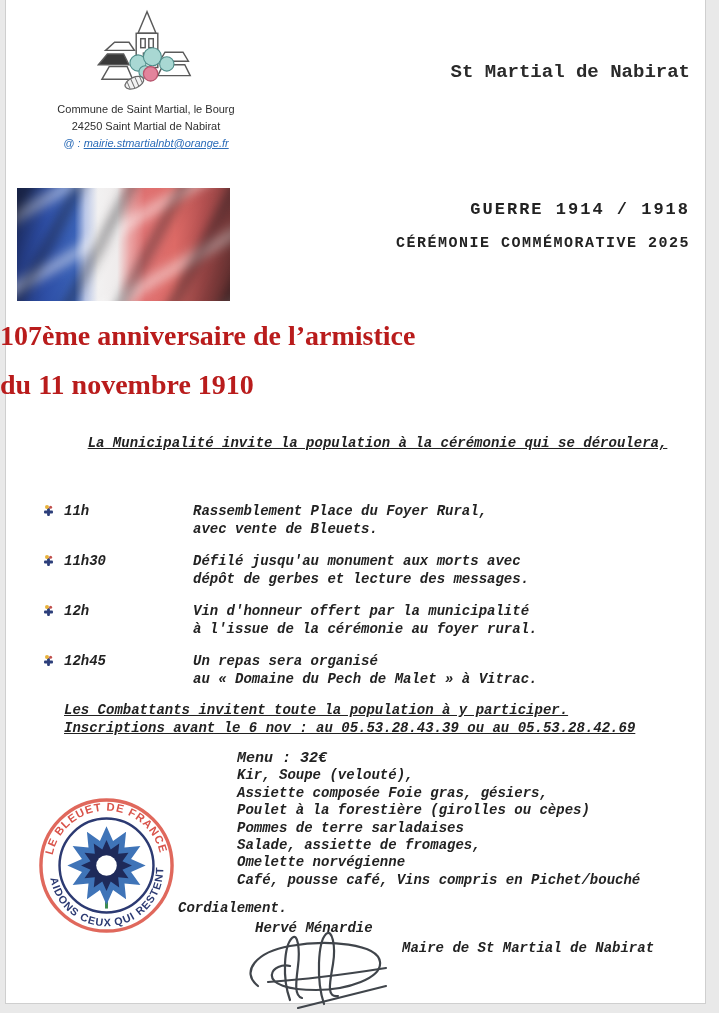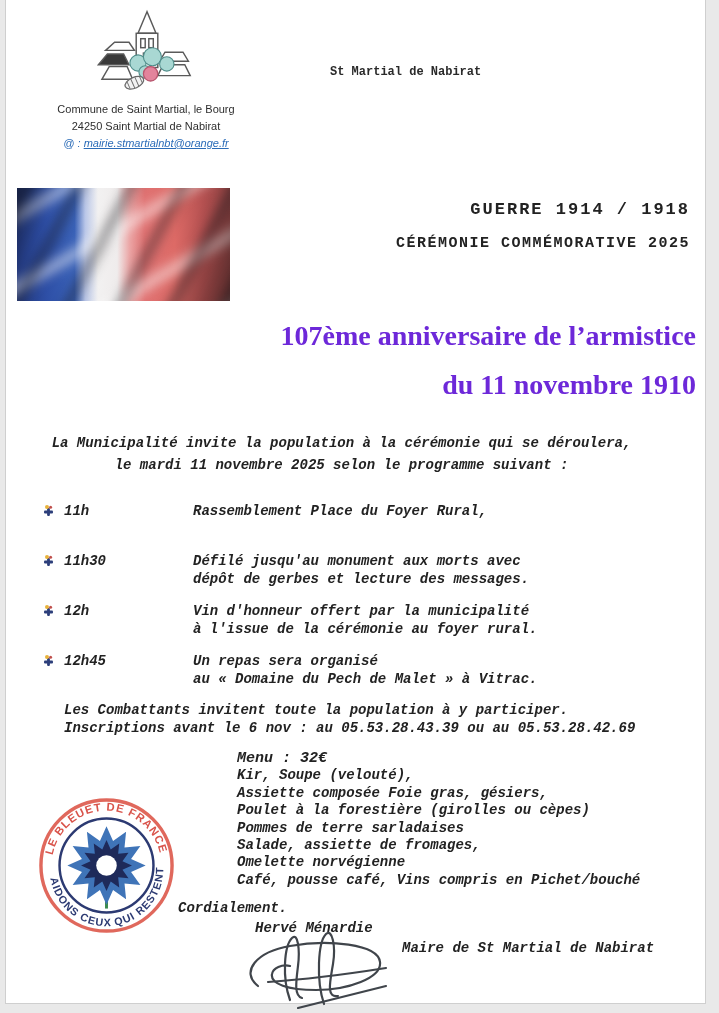--- a/index.html
+++ b/index.html
@@ -8,41 +8,41 @@
   .page{position:absolute;left:5px;top:0;width:701px;height:1004px;background:#fff;
         border:1px solid #cfcfcf;border-top:none;box-sizing:border-box;}
   .abs{position:absolute;}
   .mono-b{font-family:"Liberation Mono","DejaVu Sans Mono",monospace;font-weight:bold;}
   .mono-bi{font-family:"Liberation Mono","DejaVu Sans Mono",monospace;font-weight:bold;font-style:italic;}
   .serif-b{font-family:"Liberation Serif","DejaVu Serif",serif;font-weight:bold;}
   .sender{left:18px;top:101px;width:256px;font-size:11px;line-height:17px;text-align:center;color:#2e2e2e;}
   .sender .email-line{font-style:italic;}
   .email-link{color:#2b6cb8;text-decoration:underline;font-style:italic;}
   .email-prefix{color:#2b6cb8;text-decoration:none;}
-  .dateline{left:330px;top:60px;width:360px;font-size:12px;line-height:25px;text-align:left;color:#2a2a2a;}
+  .dateline{left:330px;top:60px;width:360px;font-size:19px;line-height:25px;text-align:right;color:#2a2a2a;}
   .flag{left:17px;top:188px;width:213px;height:113px;overflow:hidden;
         background:linear-gradient(90deg,#23397e 0%,#2e4fa6 14%,#3a62b8 27%,#b9c6e8 32%,
                    #f2f1f1 38%,#efecec 47%,#eba4a4 53%,#e07272 60%,#dd6a66 74%,#b35050 88%,#8f4242 100%);}
   .flag .folds{position:absolute;left:-20px;top:-20px;right:-20px;bottom:-20px;filter:blur(4px);
         background:
           linear-gradient(115deg,rgba(10,10,15,.75) 0%,rgba(10,10,15,0) 22%),
           linear-gradient(295deg,rgba(20,15,15,.6) 2%,rgba(20,15,15,0) 30%),
           repeating-linear-gradient(118deg,rgba(25,25,30,0) 0 26px,rgba(25,25,30,.42) 34px,rgba(25,25,30,0) 46px),
           repeating-linear-gradient(150deg,rgba(255,255,255,0) 0 40px,rgba(255,255,255,.5) 52px,rgba(255,255,255,0) 62px);}
   .war-heading{left:320px;top:200px;width:370px;text-align:right;color:#222;}
   .war-heading .l1{font-size:17px;letter-spacing:2px;}
   .war-heading .l2{margin-top:16px;font-size:15px;letter-spacing:1.5px;}
-  .main-title{left:0;top:320px;width:696px;text-align:right;font-size:28px;color:#6d28d9;}
+  .main-title{left:0;top:320px;width:696px;text-align:left;font-size:28px;color:#b91c1c;}
   .main-title .l2{margin-top:17px;}
-  .intro{left:12px;top:432px;width:659px;text-align:center;font-size:14px;line-height:22px;color:#222;}
+  .intro{left:48px;top:432px;width:659px;text-align:center;font-size:14px;line-height:22px;color:#222;text-decoration:underline;}
   .prog-row{left:42px;width:640px;font-size:14px;line-height:18px;color:#222;}
   .prog-time{position:absolute;left:22px;top:0;}
   .prog-desc{position:absolute;left:151px;top:0;width:480px;}
   .bullet{position:absolute;left:0;top:2px;width:13px;height:13px;}
-  .participation{left:64px;top:701px;width:620px;font-size:14px;line-height:18px;color:#222;}
+  .participation{left:64px;top:701px;width:620px;font-size:14px;line-height:18px;color:#222;text-decoration:underline;}
   .menu{left:237px;top:750px;width:440px;font-size:14px;line-height:17.4px;color:#222;}
   .menu .menu-title{font-size:15px;}
   .closing-salutation{left:178px;top:900px;font-size:14px;color:#222;}
   .closing-signer{left:255px;top:920px;font-size:14px;color:#222;}
   .closing-role{left:402px;top:940px;font-size:14px;color:#222;}
   .crest{left:93px;top:8px;width:108px;height:92px;}
   .bleuet{left:38px;top:797px;width:137px;height:137px;}
   .signature{left:228px;top:928px;width:185px;height:82px;}
 </style>
 </head>
@@ -99,33 +99,33 @@
     <div class="l2">CÉRÉMONIE COMMÉMORATIVE 2025</div>
   </div>
 
   <div class="abs main-title serif-b">
     <div>107ème anniversaire de l’armistice</div>
     <div class="l2">du 11 novembre 1910</div>
   </div>
 
   <div class="abs intro mono-bi">
     <div>La Municipalité invite la population à la cérémonie qui se déroulera,</div>
-    <div>le mardi 11 novembre 2025 selon le programme suivant :</div>
   </div>
 
   <div class="abs prog-row mono-bi" style="top:502px;">
     <svg class="bullet" viewBox="0 0 13 13">
       <rect x="5.1" y="4" width="2.8" height="8" rx="1" fill="#2c3e7a"></rect>
         <rect x="2" y="6.6" width="9" height="2.8" rx="1" fill="#2c3e7a"></rect>
       <circle cx="5" cy="3" r="2" fill="#e8b33a"></circle>
         <circle cx="8.6" cy="3.2" r="1.5" fill="#c0504d"></circle>
     </svg>
     <span class="prog-time">11h</span>
     <span class="prog-desc">
       <div>Rassemblement Place du Foyer Rural,</div>
+      <div>avec vente de Bleuets.</div>
     </span>
   </div>
 
   <div class="abs prog-row mono-bi" style="top:552px;">
     <svg class="bullet" viewBox="0 0 13 13">
       <rect x="5.1" y="4" width="2.8" height="8" rx="1" fill="#2c3e7a"></rect>
         <rect x="2" y="6.6" width="9" height="2.8" rx="1" fill="#2c3e7a"></rect>
       <circle cx="5" cy="3" r="2" fill="#e8b33a"></circle>
         <circle cx="8.6" cy="3.2" r="1.5" fill="#c0504d"></circle>
     </svg>

